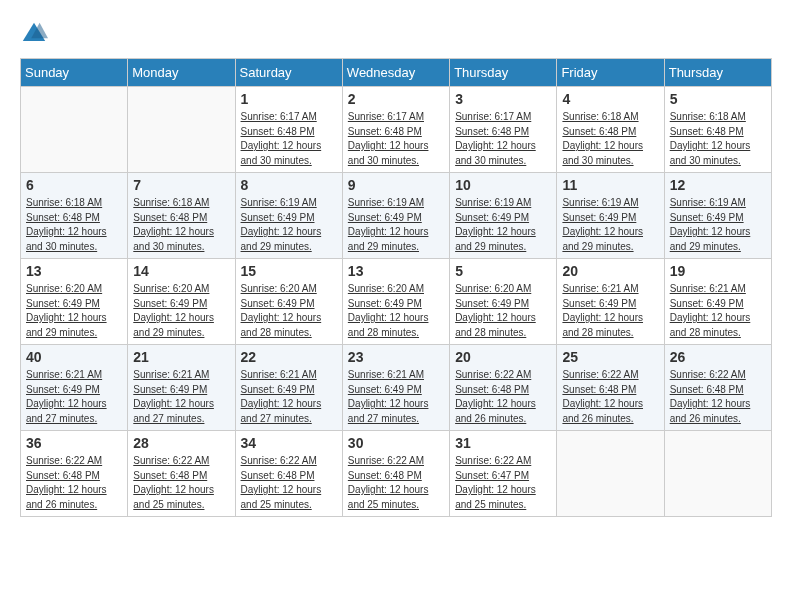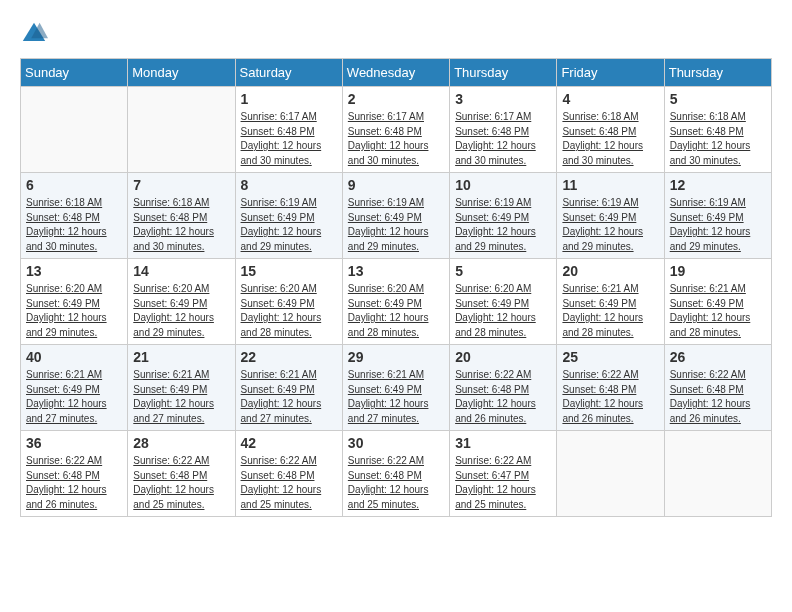--- a/index.html
+++ b/index.html
@@ -263,21 +263,21 @@
 Sunset: 6:49 PM
 Daylight: 12 hours and 27 minutes.</div>
         </td>
         <td>
           <span class="day-number">22</span>
           <div class="day-info" style="white-space: pre-line;">Sunrise: 6:21 AM
 Sunset: 6:49 PM
 Daylight: 12 hours and 27 minutes.</div>
         </td>
         <td>
-          <span class="day-number">29</span>
+          <span class="day-number">23</span>
           <div class="day-info" style="white-space: pre-line;">Sunrise: 6:21 AM
 Sunset: 6:49 PM
 Daylight: 12 hours and 27 minutes.</div>
         </td>
         <td>
           <span class="day-number">20</span>
           <div class="day-info" style="white-space: pre-line;">Sunrise: 6:22 AM
 Sunset: 6:48 PM
 Daylight: 12 hours and 26 minutes.</div>
         </td>
@@ -301,21 +301,21 @@
 Sunset: 6:48 PM
 Daylight: 12 hours and 26 minutes.</div>
         </td>
         <td>
           <span class="day-number">28</span>
           <div class="day-info" style="white-space: pre-line;">Sunrise: 6:22 AM
 Sunset: 6:48 PM
 Daylight: 12 hours and 25 minutes.</div>
         </td>
         <td>
-          <span class="day-number">42</span>
+          <span class="day-number">34</span>
           <div class="day-info" style="white-space: pre-line;">Sunrise: 6:22 AM
 Sunset: 6:48 PM
 Daylight: 12 hours and 25 minutes.</div>
         </td>
         <td>
           <span class="day-number">30</span>
           <div class="day-info" style="white-space: pre-line;">Sunrise: 6:22 AM
 Sunset: 6:48 PM
 Daylight: 12 hours and 25 minutes.</div>
         </td>

